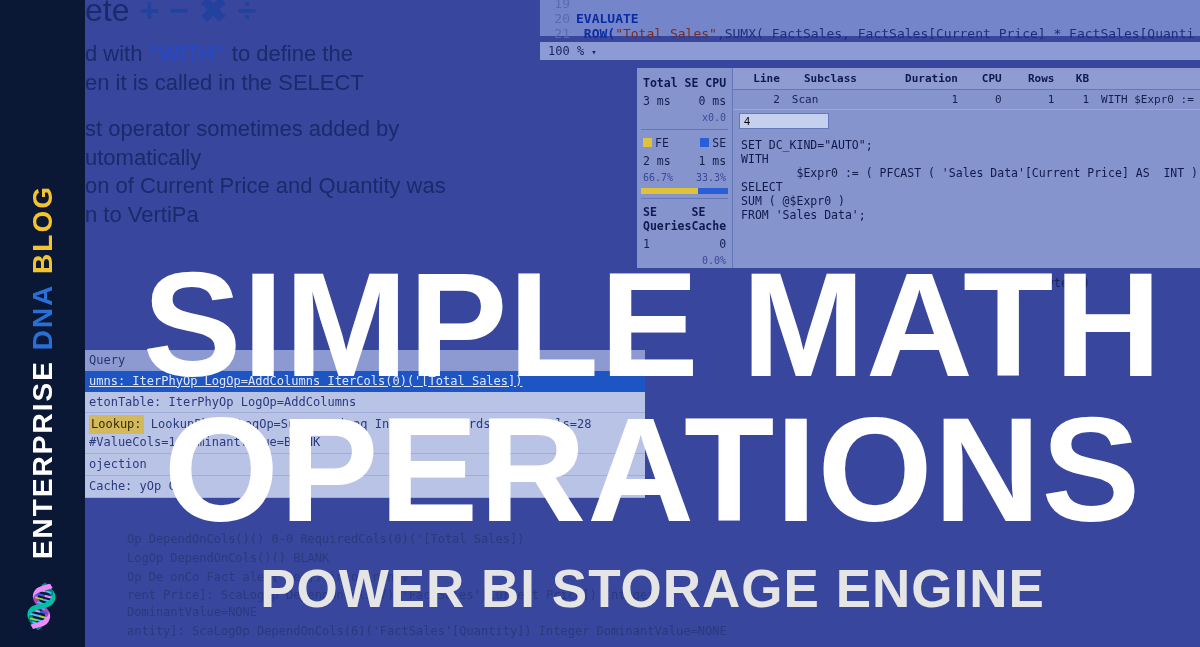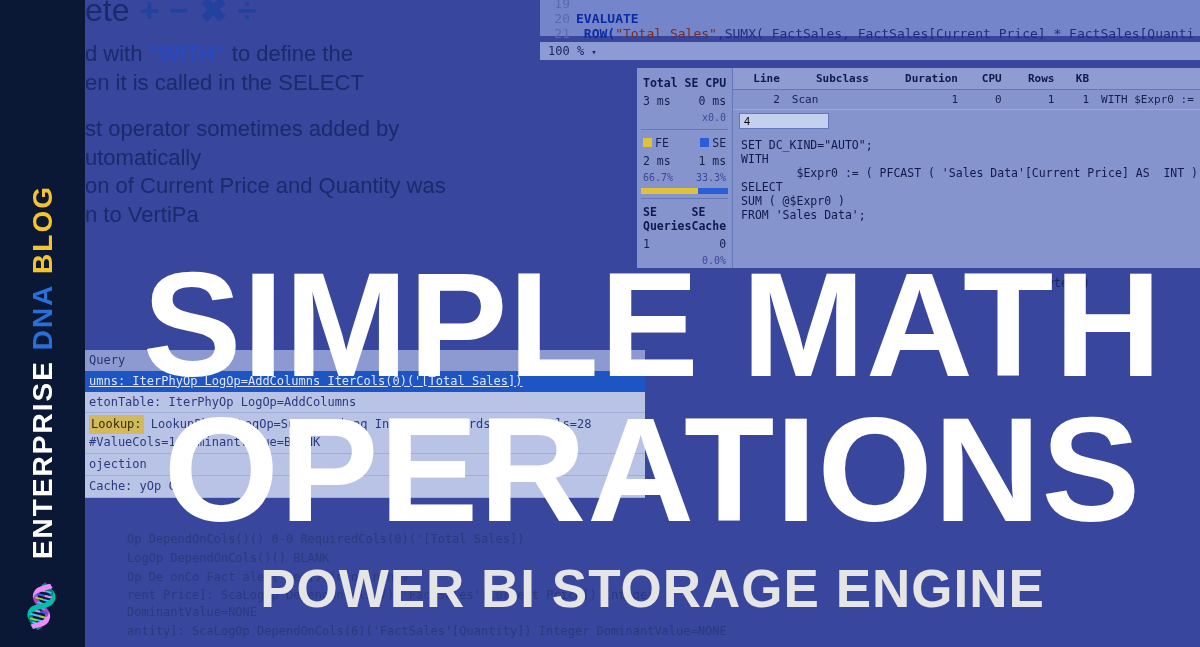--- a/index.html
+++ b/index.html
@@ -113,21 +113,21 @@
   .pl-row { display:flex; justify-content:space-between; padding: 2px 2px; }
   .pl-head { font-weight: 600; color: #0e1a4e; }
   .pl-sub { color: #3a4897; font-size: 10px; text-align: right; }
   .pl-sep { height:1px; background:#6676bb; margin: 4px 0; }
   .swatch-fe { display:inline-block; width:9px; height:9px; background:#e0c23a; margin-right:3px; }
   .swatch-se { display:inline-block; width:9px; height:9px; background:#2a5ed6; margin-right:3px; }
   .bar { height:6px; background: linear-gradient(to right, #e0c23a 0%, #e0c23a 66%, #2a5ed6 66%, #2a5ed6 100%); margin-top:3px; }
 
   .panel-right { flex:1; display:flex; flex-direction:column; }
   .pr-table { width:100%; border-collapse:collapse; font-size:11px; }
-  .pr-table th { text-align:right; font-weight:600; padding:4px 6px; border-bottom:1px solid #6676bb; background:#8f9cd2; color:#0e1a4e; }
+  .pr-table th { text-align:center; font-weight:600; padding:4px 6px; border-bottom:1px solid #6676bb; background:#8f9cd2; color:#0e1a4e; }
   .pr-table td { padding:3px 6px; border-bottom:1px solid #9ba8db; }
   .pr-table td.rt, .pr-table th.rt { text-align:right; }
   .pr-query { flex:1; padding:6px 8px; font-family:Consolas, monospace; white-space:pre; font-size:11.5px; color:#10194a; overflow:hidden; }
   .pr-filter { padding:3px 6px; }
   .pr-filter input { font-size:11px; width:90px; border:1px solid #6676bb; padding:1px 4px; background:#c5cfee; }
 
   
   .studio-frag {
     position:absolute;
     left: 0; top: 350px;

